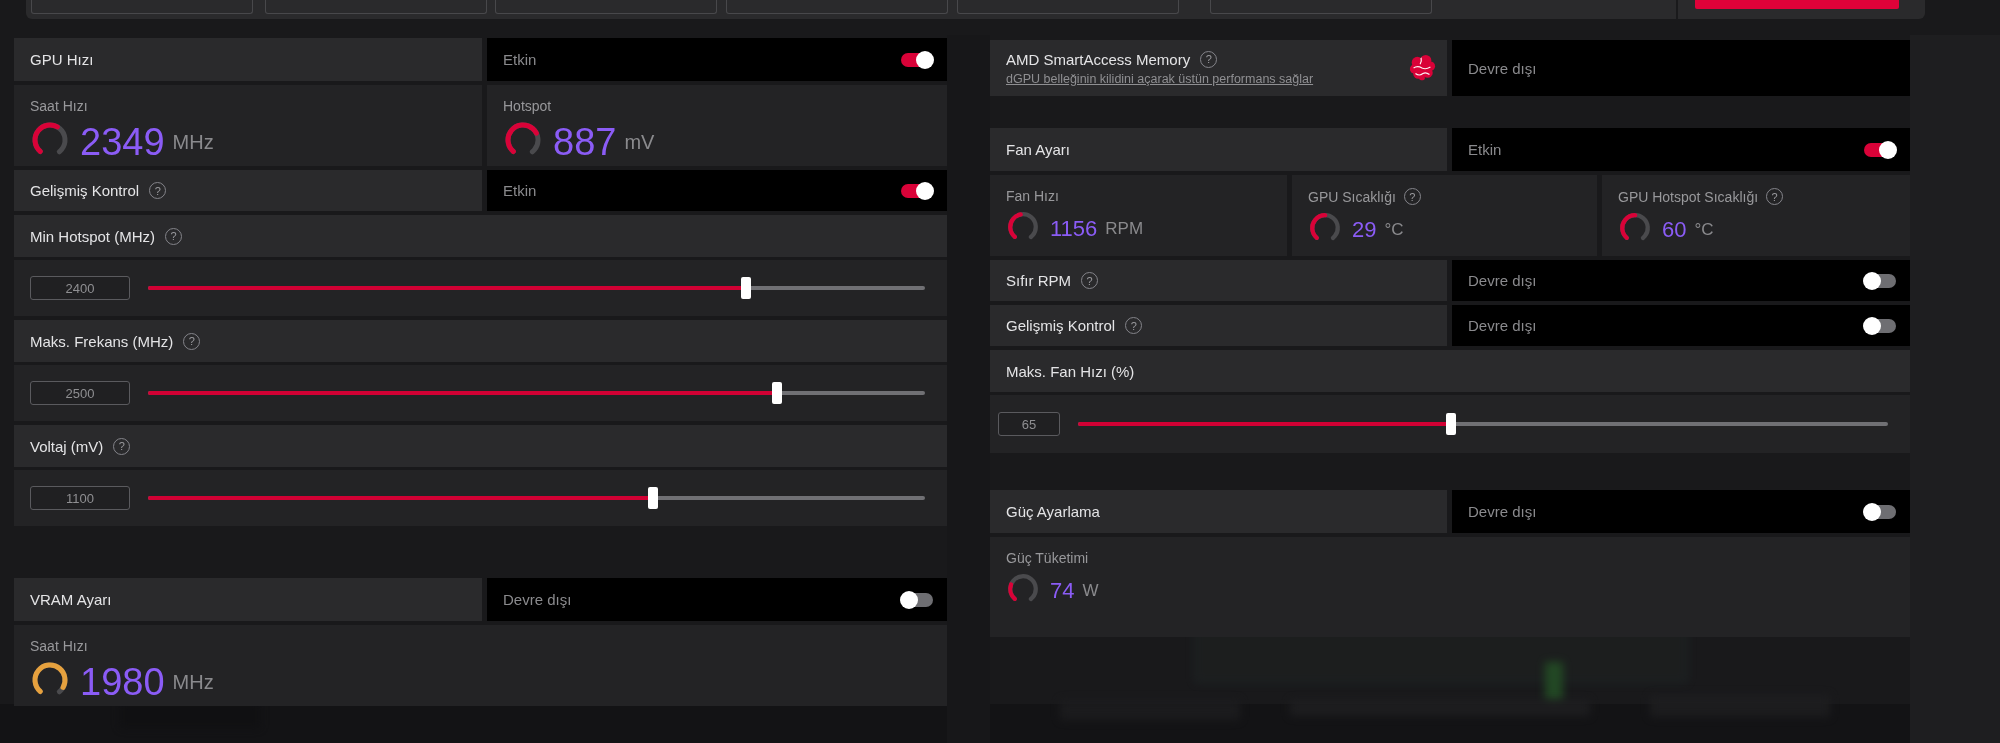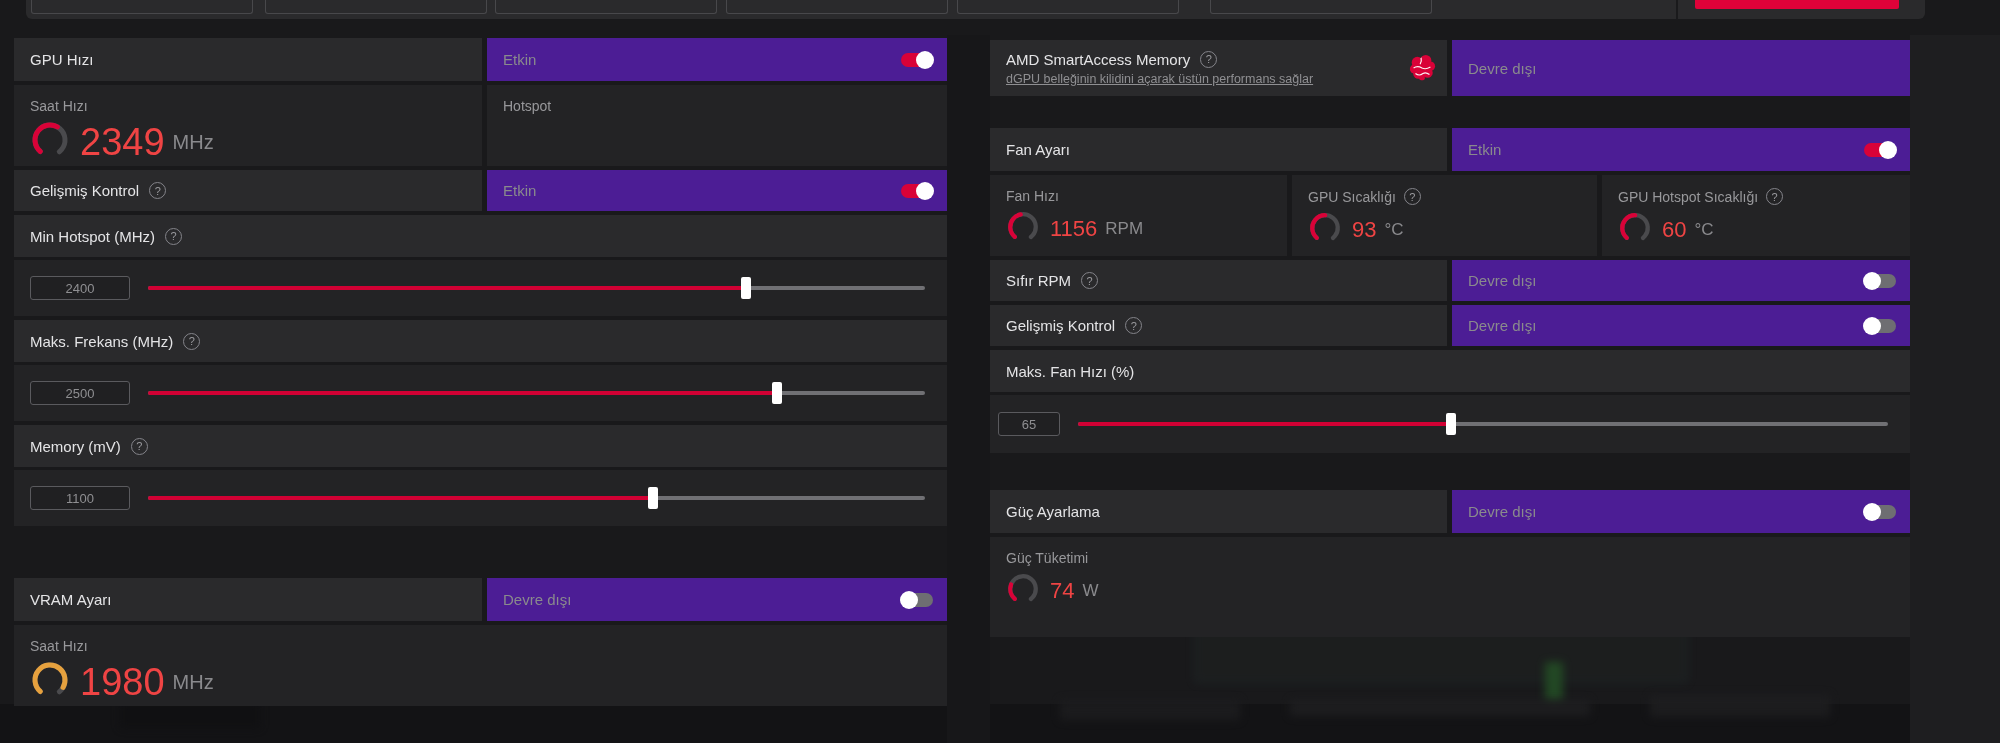--- a/index.html
+++ b/index.html
@@ -20,21 +20,21 @@
                border:1px solid #48484b; border-top:none; border-radius:0 0 3px 3px; }
   #strip-divider { position:absolute; left:1650px; top:0; width:2px; height:19px; background:#1a1a1c; }
   #accent-btn { position:absolute; left:1669px; top:0; width:204px; height:9px;
                 background:#df0239; border-radius:0 0 2px 2px; }
 
   
   .col { position:absolute; }
   .row { display:flex; gap:5px; margin-bottom:4px; }
   .cell { background:#232325; position:relative; }
   .cell.hdr { background:#2a2a2c; }
-  .cell.status { background:#4c1d95; }
+  .cell.status { background:#000000; }
   .cell-l { display:flex; align-items:center; gap:10px; padding-left:16px; }
   .cell-r { display:flex; align-items:center; padding-left:16px; padding-right:14px; }
   .row-title { color:#e4e4e6; font-size:15px; }
   .row-status { color:#8a8a8d; font-size:15px; flex:1; }
   .sub-label { color:#98989b; font-size:14px; }
   .subtitle { color:#8f8f92; font-size:12.5px; margin-top:4px;text-decoration:underline; }
 
   .help { width:17px; height:17px; border:1.5px solid #84848a; border-radius:50%;
           color:#9a9a9e; font-size:11px; display:inline-flex; align-items:center;
           justify-content:center; flex:0 0 auto; }
@@ -43,21 +43,21 @@
   .toggle { width:32px; height:14px; border-radius:7px; background:#6e6e72; position:relative;
             flex:0 0 auto; cursor:pointer; }
   .toggle .knob { position:absolute; top:-2px; left:-1px; width:18px; height:18px;
                   border-radius:50%; background:#ffffff; }
   .toggle.on { background:#d90238; }
   .toggle.on .knob { left:auto; right:-1px; }
 
   
   .gauge-cell { padding-top:13px; }
   .gauge-val { display:flex; align-items:center; margin-top:6px; }
-  .gauge-val .num { color:#ef4444; margin:0 8px 0 10px; }
+  .gauge-val .num { color:#8b5cf6; margin:0 8px 0 10px; }
   .gauge-val .unit { color:#8a8a8d; }
   .g-big .num { font-size:38px; } .g-big .unit { font-size:20px; }
   .g-big svg { width:40px; height:40px; }
   .g-med .num { font-size:22px; } .g-med .unit { font-size:17px; }
   .g-med svg { width:34px; height:34px; }
 
   
   .slider-row { display:flex; align-items:center; }
   .numbox { background:#202022; border:1px solid #5a5a5e; border-radius:3px; height:24px;
             color:#8f8f92; font-size:13px; text-align:center;
@@ -117,20 +117,28 @@
         <span><svg viewBox="0 0 44 44">
        <circle cx="22" cy="22" r="16.5" fill="none" stroke="#4a4a4d" stroke-width="5.5" stroke-linecap="round" stroke-dasharray="80.65724978826435 103.67255756846318" transform="rotate(130 22 22)"></circle>
        <circle cx="22" cy="22" r="16.5" fill="none" stroke="#d90238" stroke-width="5.5" stroke-linecap="round" stroke-dasharray="48.39434987295861 103.67255756846318" transform="rotate(130 22 22)"></circle>
      </svg></span>
         <span class="num">2349</span>
         <span class="unit">MHz</span>
       </div>
     </div>
     <div class="cell cell-l gauge-cell" style="flex:1; display:block">
       <div class="sub-label">Hotspot</div>
+      <div class="gauge-val g-big">
+        <span><svg viewBox="0 0 44 44">
+       <circle cx="22" cy="22" r="16.5" fill="none" stroke="#4a4a4d" stroke-width="5.5" stroke-linecap="round" stroke-dasharray="80.65724978826435 103.67255756846318" transform="rotate(130 22 22)"></circle>
+       <circle cx="22" cy="22" r="16.5" fill="none" stroke="#d90238" stroke-width="5.5" stroke-linecap="round" stroke-dasharray="58.073219847550334 103.67255756846318" transform="rotate(130 22 22)"></circle>
+     </svg></span>
+        <span class="num">887</span>
+        <span class="unit">mV</span>
+      </div>
     </div>
   </div>
 
   <div class="row" style="height:41px">
     <div class="cell hdr cell-l" style="width:468px">
       <span class="row-title">Gelişmiş Kontrol</span>
       <span class="help">?</span>
     </div>
     <div class="cell status cell-r" style="flex:1">
       <span class="row-status">Etkin</span>
@@ -167,21 +175,21 @@
       <input class="numbox wide" readonly="" value="2500" style="">
       <div class="track">
         <div class="fill" style="width: 81%;"></div>
         <div class="thumb" style="left: 81%;"></div>
       </div>
     </div>
   </div>
 
   <div class="row" style="height:42px; margin-bottom:3px">
     <div class="cell hdr cell-l" style="flex:1">
-      <span class="row-title">Memory (mV)</span>
+      <span class="row-title">Voltaj (mV)</span>
       <span class="help">?</span>
     </div>
   </div>
   <div class="row" style="height:56px">
     <div class="cell slider-row" style="flex:1">
       <input class="numbox wide" readonly="" value="1100" style="">
       <div class="track">
         <div class="fill" style="width: 65%;"></div>
         <div class="thumb" style="left: 65%;"></div>
       </div>
@@ -278,21 +286,21 @@
     <div class="cell cell-l gauge-cell" style="width:305px; display:block">
       <div style="display:flex; align-items:center; gap:8px">
         <span class="sub-label">GPU Sıcaklığı</span>
         <span class="help">?</span>
       </div>
       <div class="gauge-val g-med">
         <span><svg viewBox="0 0 44 44">
        <circle cx="22" cy="22" r="16.5" fill="none" stroke="#4a4a4d" stroke-width="5.5" stroke-linecap="round" stroke-dasharray="80.65724978826435 103.67255756846318" transform="rotate(130 22 22)"></circle>
        <circle cx="22" cy="22" r="16.5" fill="none" stroke="#d90238" stroke-width="5.5" stroke-linecap="round" stroke-dasharray="40.328624894132176 103.67255756846318" transform="rotate(130 22 22)"></circle>
      </svg></span>
-        <span class="num">93</span>
+        <span class="num">29</span>
         <span class="unit">°C</span>
       </div>
     </div>
     <div class="cell cell-l gauge-cell" style="flex:1; display:block">
       <div style="display:flex; align-items:center; gap:8px">
         <span class="sub-label">GPU Hotspot Sıcaklığı</span>
         <span class="help">?</span>
       </div>
       <div class="gauge-val g-med">
         <span><svg viewBox="0 0 44 44">

